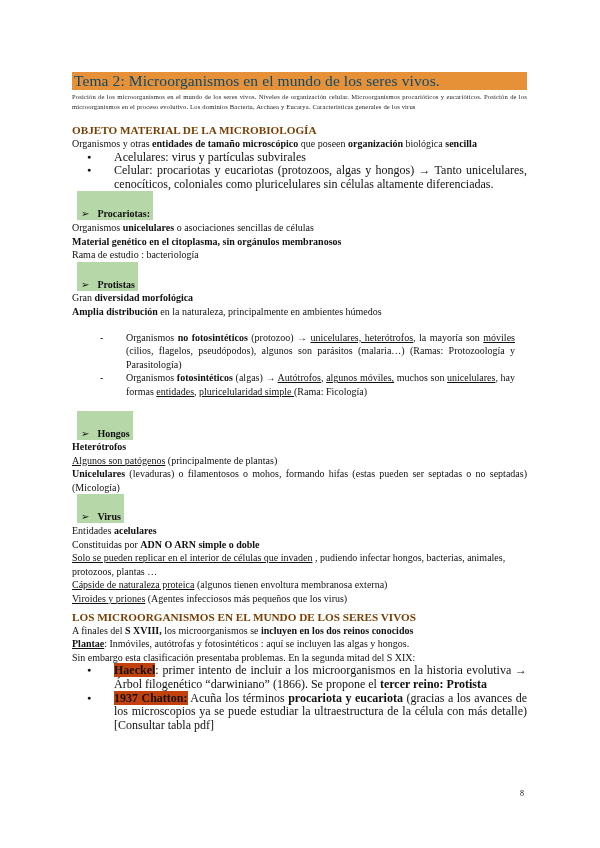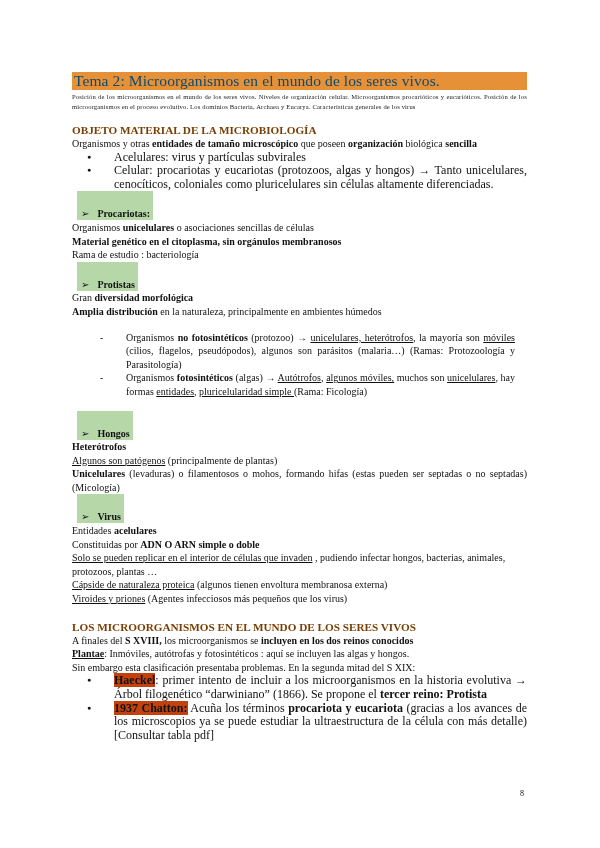--- a/index.html
+++ b/index.html
@@ -71,21 +71,21 @@
 
   <div class="p">
     <span class="arrow-head"><span class="ar">➢</span><span>Virus</span></span>
   </div>
   <div class="p"><span>Entidades </span><b>acelulares</b></div>
   <div class="p"><span>Constituidas por </span><b>ADN O ARN simple o doble</b></div>
   <div class="p"><u>Solo se pueden replicar en el interior de células que invaden</u><span> , pudiendo infectar hongos, bacterias, animales, protozoos, plantas …</span></div>
   <div class="p"><u>Cápside de naturaleza proteica</u><span> (algunos tienen envoltura membranosa externa)</span></div>
   <div class="p"><u>Viroides y priones</u><span> (Agentes infecciosos más pequeños que los virus)</span></div>
 
-  <div class="section-head" style="margin-top:14px;">LOS MICROORGANISMOS EN EL MUNDO DE LOS SERES VIVOS</div>
+  <div class="section-head" style="margin-top:4px;">LOS MICROORGANISMOS EN EL MUNDO DE LOS SERES VIVOS</div>
   <div class="p"><span>A finales del </span><b>S XVIII,</b><span> los microorganismos se </span><b>incluyen en los dos reinos conocidos</b></div>
   <div class="p"><b><u>Plantae</u></b><span>: Inmóviles, autótrofas y fotosintéticos : aquí se incluyen las algas y hongos.</span></div>
   <div class="p">Sin embargo esta clasificación presentaba problemas. En la segunda mitad del S XIX:</div>
   <ul class="bul">
     <li><b class="hl-yellow">Haeckel</b><span>: primer intento de incluir a los microorganismos en la historia evolutiva → Árbol filogenético “darwiniano” (1866). Se propone el </span><b>tercer reino: Protista</b></li>
     <li><b class="hl-yellow">1937 Chatton:</b><span> Acuña los términos </span><b>procariota y eucariota</b><span> (gracias a los avances de los microscopios ya se puede estudiar la ultraestructura de la célula con más detalle) [Consultar tabla pdf]</span></li>
   </ul>
 </div>
 
 <div class="page-num">8</div>

